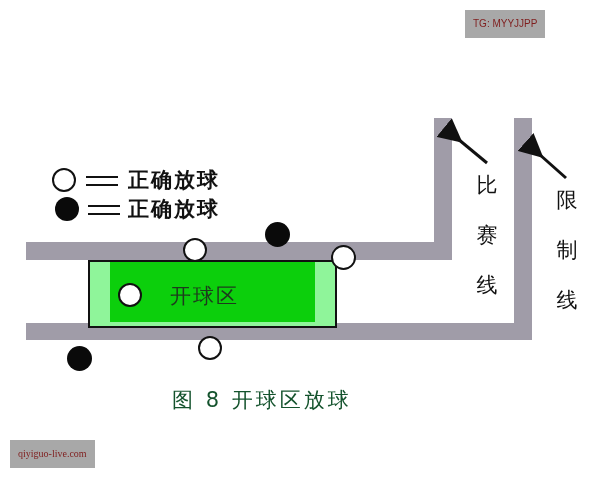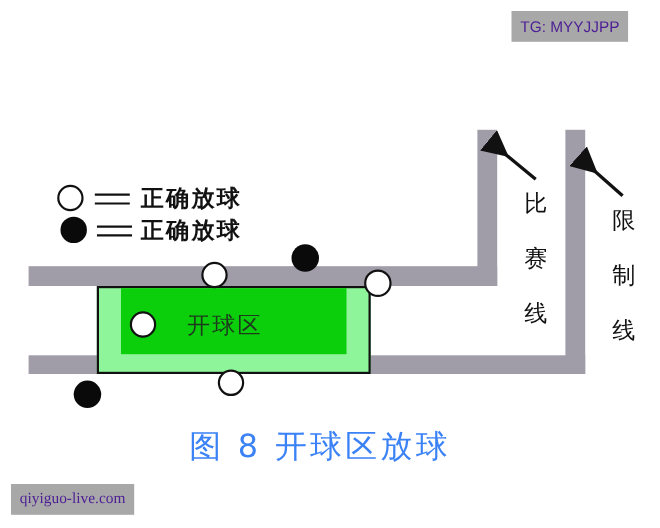--- a/index.html
+++ b/index.html
@@ -1,27 +1,27 @@
 <!DOCTYPE html>
 <html><head>
 <meta charset="utf-8">
 <style>
   html, body { margin:0; padding:0; }
   body { width:600px; height:480px; background:#ffffff; position:relative; overflow:hidden;
          font-family:"DejaVu Sans", sans-serif; }
   .abs { position:absolute; }
   .bar { position:absolute; background:#a09ca8; }
-  .wm { position:absolute; background:#a8a8a8; color:#4c1d95; font-family:"Liberation Sans", sans-serif;
-        font-size:14px; line-height:28px; padding:0 8px; }
+  .wm { position:absolute; background:#a8a8a8; color:#7f1d1d; font-family:"Liberation Sans", sans-serif;
+        font-size:10px; line-height:28px; padding:0 8px; }
   .legend-text { position:absolute; font-size:21px; color:#111; font-weight:bold; letter-spacing:2px; line-height:24px; }
   .vlabel { position:absolute; font-size:21px; color:#111; width:26px; text-align:center; line-height:50px; }
   .circle { position:absolute; border-radius:50%; box-sizing:border-box; }
   .open { background:#fff; border:2.5px solid #111; }
   .filled { background:#0a0a0a; }
-  .caption { position:absolute; font-size:29px; color:#3b82f6; letter-spacing:3px; }
+  .caption { position:absolute; font-size:21px; color:#14532d; letter-spacing:3px; }
 </style>
 </head>
 <body>
 
 <div class="wm" style="left:465px; top:10px;">TG: MYYJJPP</div>
 
 <div>
   <div class="circle open" style="left:52px; top:168px; width:24px; height:24px;"></div>
   <svg class="abs" style="left:86px; top:174px;" width="34" height="14">
     <line x1="0" y1="3" x2="32" y2="3" stroke="#111" stroke-width="2"></line>
@@ -35,21 +35,21 @@
     <line x1="0" y1="11" x2="32" y2="11" stroke="#111" stroke-width="2"></line>
   </svg>
   <div class="legend-text" style="left:128px; top:197px;">正确放球</div>
 </div>
 
 <div class="bar" style="left:26px; top:242px; width:426px; height:18px;"></div>
 <div class="bar" style="left:434px; top:118px; width:18px; height:142px;"></div>
 <div class="bar" style="left:26px; top:323px; width:506px; height:17px;"></div>
 <div class="bar" style="left:514px; top:118px; width:18px; height:222px;"></div>
 
-<div class="abs" style="left:88px; top:260px; width:249px; height:80px; background:#8ff59a; border:2px solid #111; box-sizing:border-box;">
+<div class="abs" style="left:88px; top:260px; width:249px; height:68px; background:#8ff59a; border:2px solid #111; box-sizing:border-box;">
   <div class="abs" style="left:20px; top:0px; width:205px; height:60px; background:#0ccf0c;"></div>
   <div class="abs" style="left:80px; top:20px; font-size:21px; color:#1d3a1d; letter-spacing:2px;">开球区</div>
 </div>
 
 <div class="circle open" style="left:183px; top:238px; width:24px; height:24px;"></div>
 <div class="circle open" style="left:331px; top:245px; width:25px; height:25px;"></div>
 <div class="circle open" style="left:118px; top:283px; width:24px; height:24px;"></div>
 <div class="circle open" style="left:198px; top:336px; width:24px; height:24px;"></div>
 <div class="circle filled" style="left:265px; top:222px; width:25px; height:25px;"></div>
 <div class="circle filled" style="left:67px; top:346px; width:25px; height:25px;"></div>

